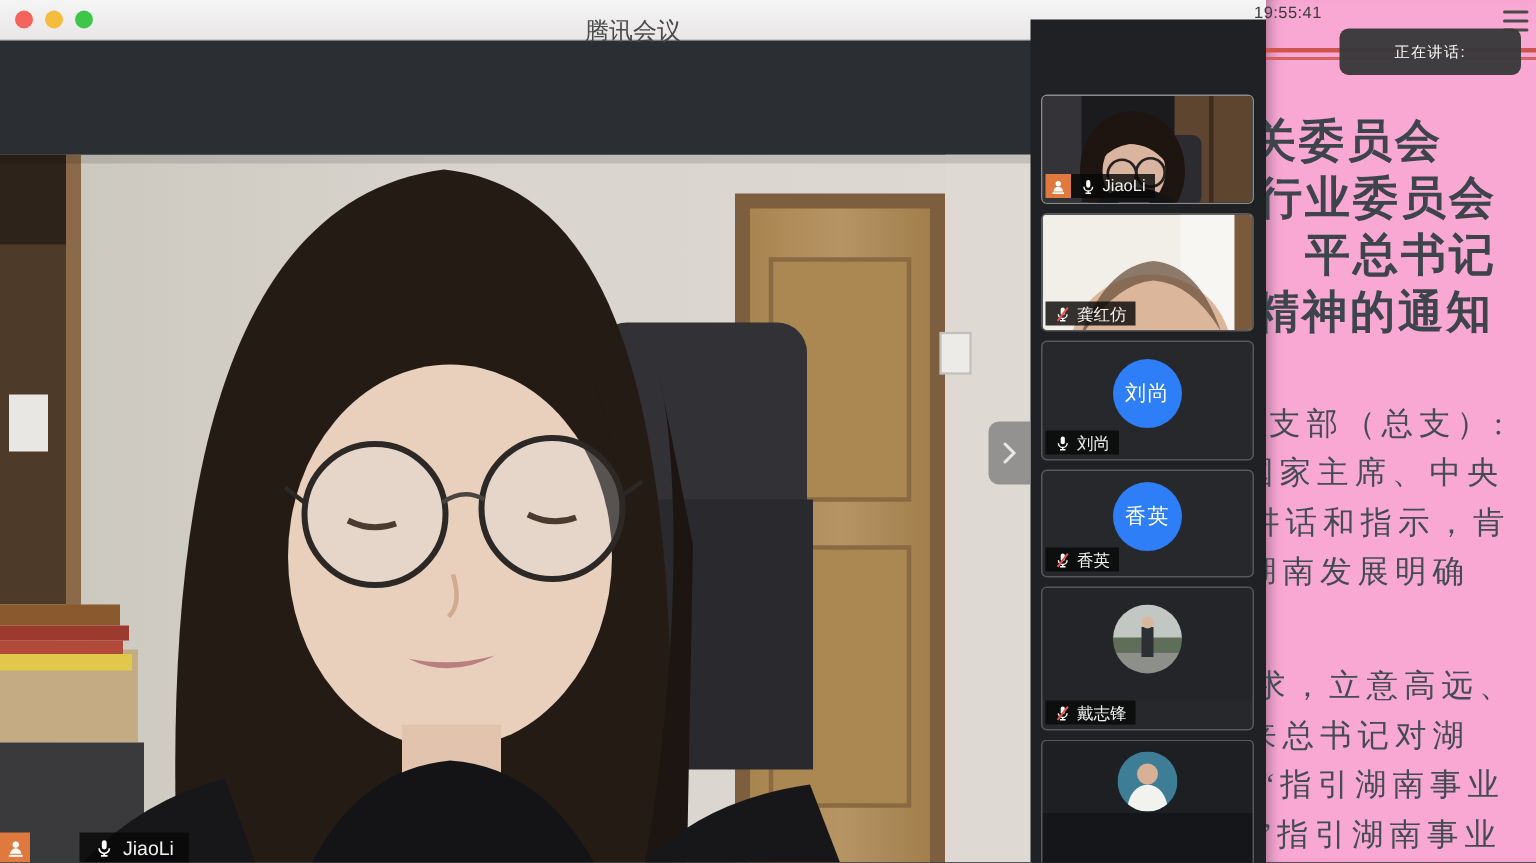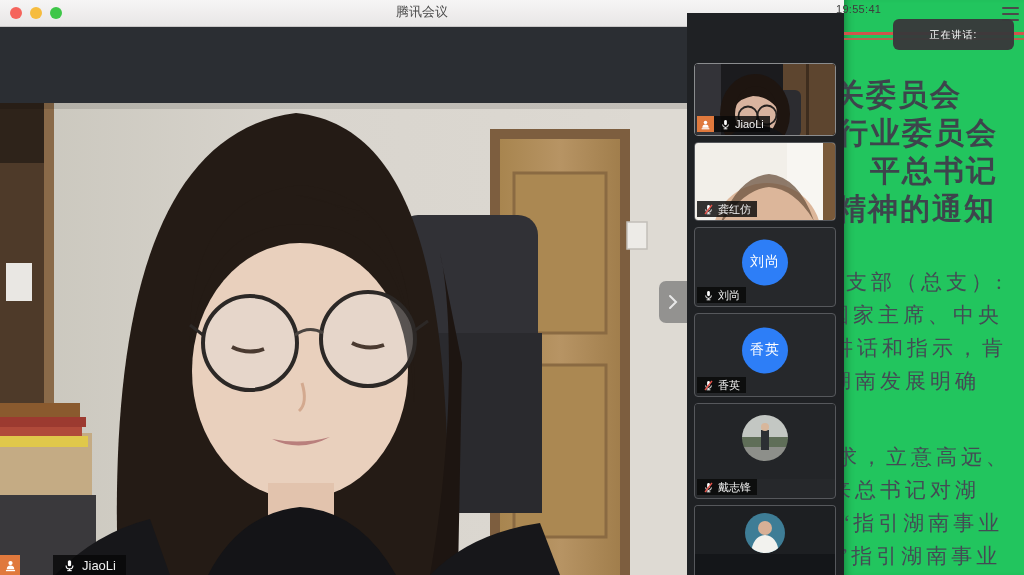--- a/index.html
+++ b/index.html
@@ -4,21 +4,21 @@
 <style>
   html,body{margin:0;padding:0;}
   body{
     width:1024px;height:575px;overflow:hidden;position:relative;
     background:#2b2e33;font-family:"Liberation Sans","DejaVu Sans",sans-serif;
     -webkit-font-smoothing:antialiased;
   }
   
   .doc{
     position:absolute;left:844px;top:0;width:180px;height:575px;
-    background:#22c55e;overflow:hidden;z-index:1;
+    background:#f9a8d4;overflow:hidden;z-index:1;
     box-shadow:inset 8px 0 10px -7px rgba(0,0,0,.38);
   }
   .doc .redline{position:absolute;left:0;width:100%;background:#cf554c;}
   .rl1{top:32px;height:3px;}
   .rl2{top:38px;height:2px;opacity:.85;}
   .doc-titles{
     position:absolute;top:76px;left:0;
     font-family:"Liberation Serif","DejaVu Serif",serif;
     font-size:30px;font-weight:600;color:#3d444c;
     line-height:38px;letter-spacing:2px;white-space:nowrap;
@@ -46,21 +46,21 @@
   .meet{position:absolute;left:0;top:0;width:844px;height:575px;background:#2b2e33;z-index:2;}
   .titlebar{
     position:absolute;left:0;top:0;width:844px;height:26px;
     background:linear-gradient(#f6f5f5,#e8e6e6);border-bottom:1px solid #c9c7c7;
   }
   .lights{position:absolute;left:10px;top:7px;display:flex;gap:8px;}
   .light{width:12px;height:12px;border-radius:50%;}
   .l-close{background:#f5645c;}
   .l-min{background:#f6bc3e;}
   .l-zoom{background:#3ec648;}
-  .wtitle{position:absolute;left:0;top:3px;width:844px;text-align:center;font-size:13px;color:#4a4a4a;}
+  .wtitle{position:absolute;left:0;top:11px;width:844px;text-align:center;font-size:16px;color:#4a4a4a;}
   .video{position:absolute;left:0;top:103px;width:688px;height:472px;}
   .video svg{display:block;}
   .main-label{position:absolute;left:0;bottom:0;height:20px;z-index:5;}
   .badge{
     position:absolute;left:0;bottom:0;width:20px;height:20px;background:#e0793d;
     display:flex;align-items:center;justify-content:center;
   }
   .mlabel{
     position:absolute;left:53px;bottom:0;height:20px;background:rgba(8,8,8,.8);
     color:#f0f0f0;display:flex;align-items:center;gap:6px;padding:0 10px;font-size:13px;
@@ -72,21 +72,21 @@
   }
   .tile{
     position:relative;width:142px;margin-bottom:6px;box-sizing:border-box;
     border:1px solid #56585c;border-radius:4px;background:#26282b;overflow:hidden;
   }
   .tile .scene{position:absolute;inset:0;}
   .tile svg{display:block;}
   .t1{height:73px;border-color:#8a8c8e;}
   .t2{height:79px;}
   .t3{height:80px;}
-  .t4{height:84px;}
+  .t4{height:72px;}
   .t5{height:96px;}
   .t6{height:88px;border-bottom:none;border-radius:4px 4px 0 0;}
   .circle-avatar{
     position:absolute;left:50%;top:50%;transform:translate(-50%,-60%);
     width:46px;height:46px;border-radius:50%;color:#fff;font-size:14px;
     display:flex;align-items:center;justify-content:center;letter-spacing:1px;
   }
   .tlabel{position:absolute;left:2px;bottom:3px;height:16px;display:flex;z-index:3;}
   .tbadge{width:17px;height:16px;background:#e0793d;display:flex;align-items:center;justify-content:center;}
   .tname-bg{

